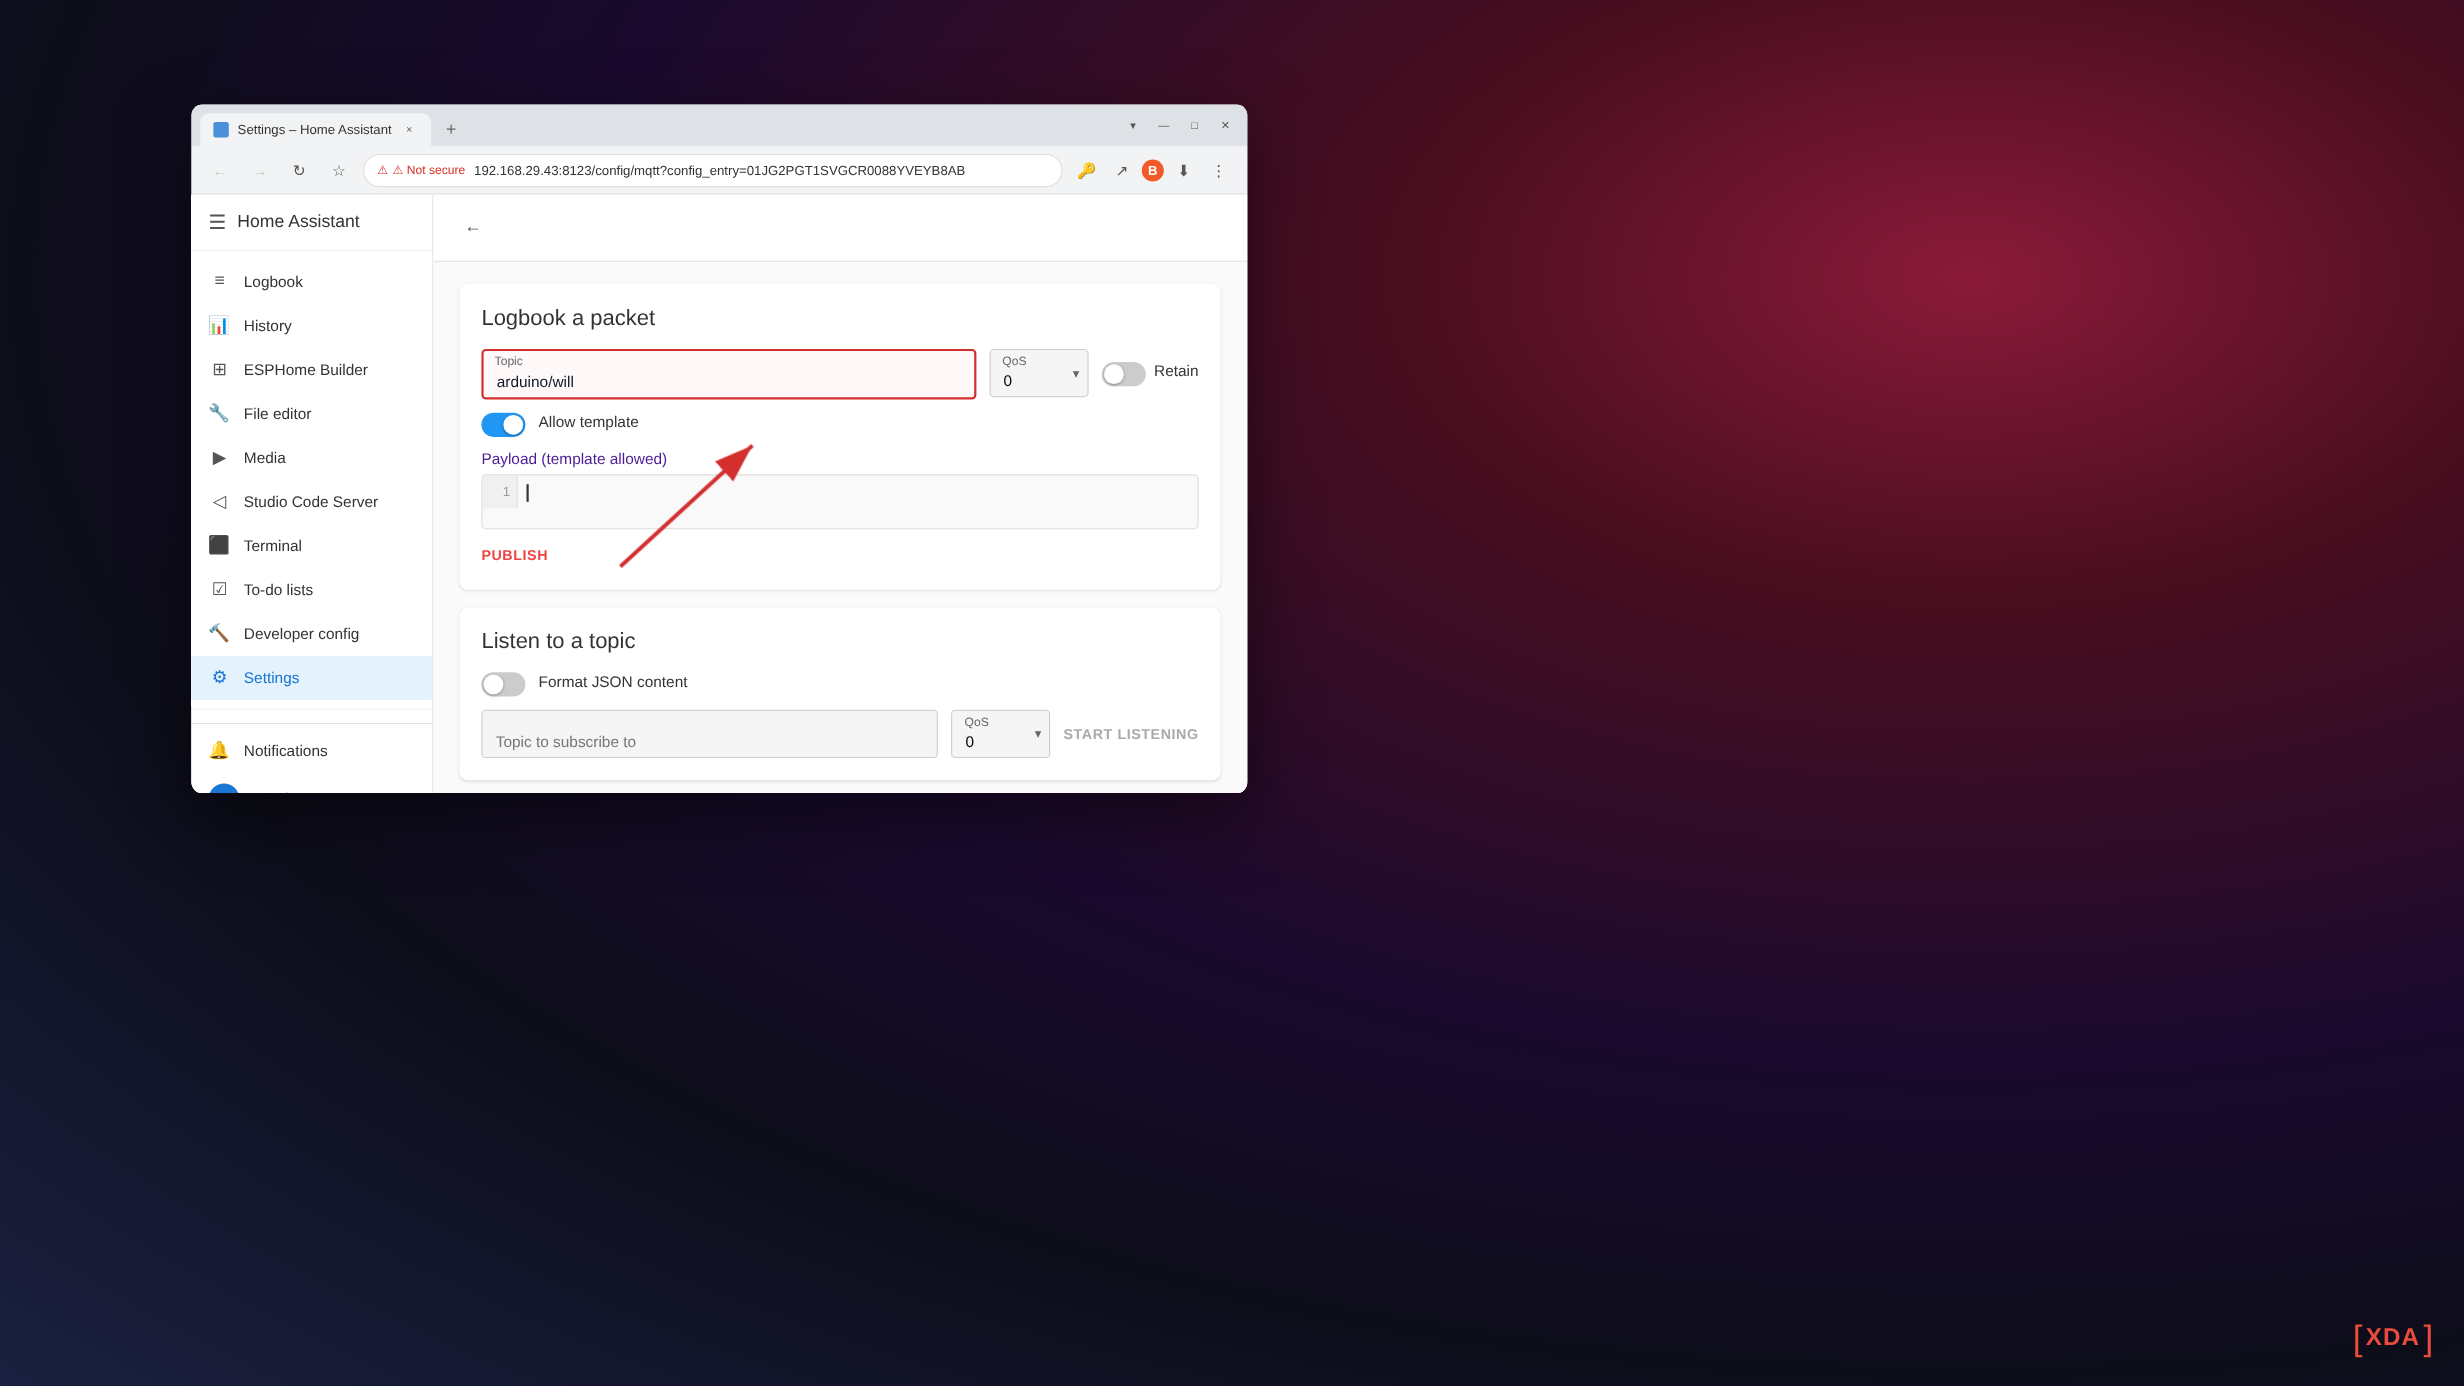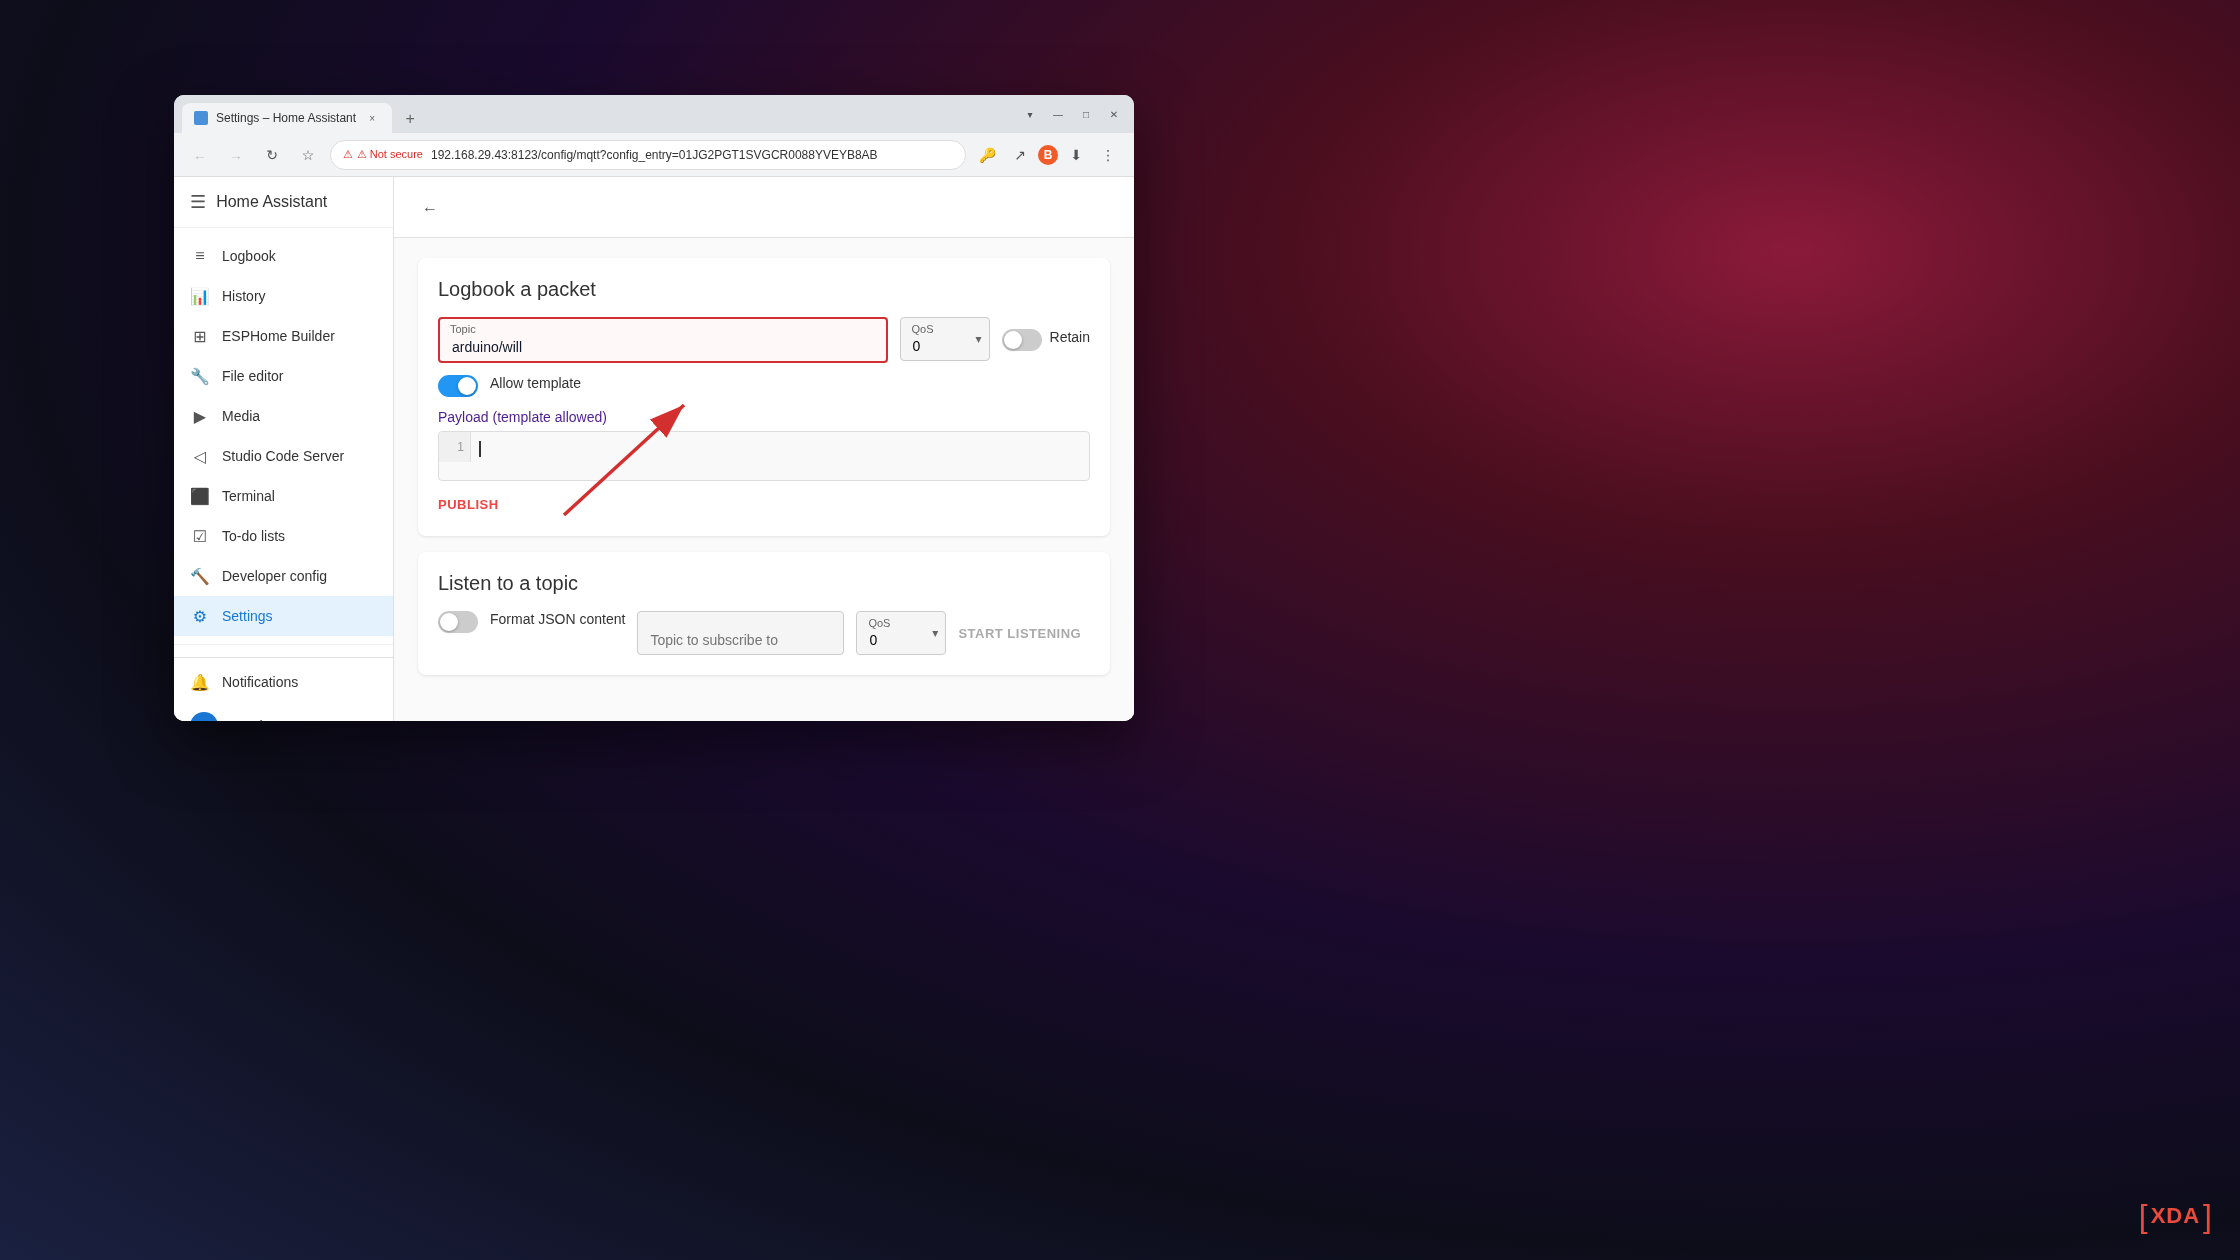--- a/index.html
+++ b/index.html
@@ -494,21 +494,21 @@
       font-size: 13px;
       font-weight: 600;
       letter-spacing: 0.5px;
       cursor: pointer;
       padding: 4px 0;
     }
 
     
     .listen-form {
       display: flex;
-      flex-direction: row;
+      flex-direction: column;
       gap: 12px;
     }
 
     .start-listening-btn {
       color: #aaa;
       font-size: 13px;
       font-weight: 600;
       letter-spacing: 0.5px;
       cursor: pointer;
       padding: 4px 0;

